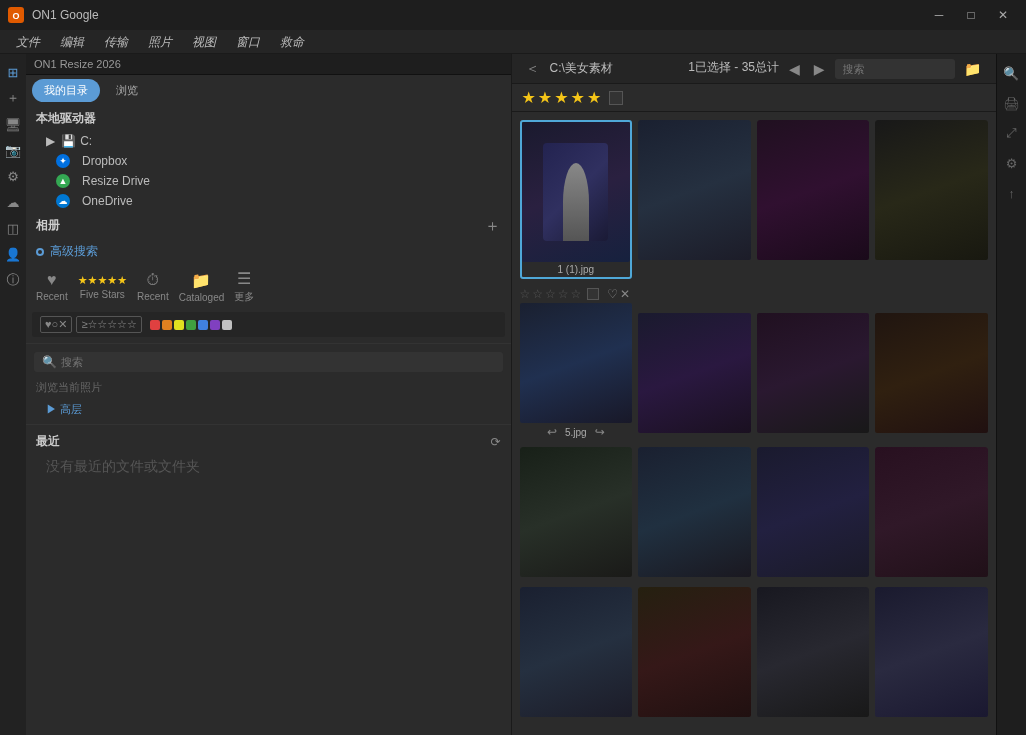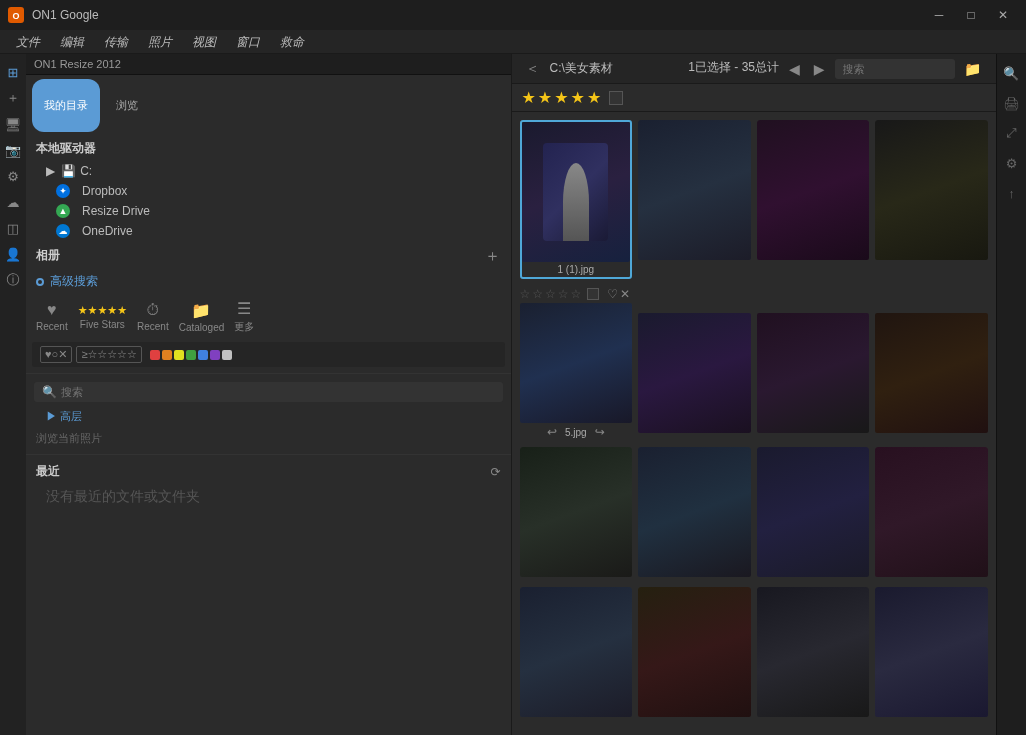--- a/index.html
+++ b/index.html
@@ -22,21 +22,21 @@
     
     #sidebar-icons { width: 26px; position: absolute; left: 0; top: 54px; height: calc(735px - 54px); background: #222; display: flex; flex-direction: column; align-items: center; padding-top: 8px; gap: 6px; z-index: 10; }
     .sidebar-icon { width: 20px; height: 20px; display: flex; align-items: center; justify-content: center; color: #888; cursor: pointer; border-radius: 3px; font-size: 13px; }
     .sidebar-icon.active { color: #5b9bd5; }
 
     
     #sidebar-content { margin-left: 26px; flex: 1; overflow-y: auto; overflow-x: hidden; }
 
     
     #tabs { display: flex; padding: 4px 6px; gap: 4px; }
-    .tab { padding: 19px 12px; border-radius: 12px; font-size: 11px; cursor: pointer; color: #aaa; }
+    .tab { padding: 4px 12px; border-radius: 12px; font-size: 11px; cursor: pointer; color: #aaa; }
     .tab.active { background: #5b9bd5; color: white; }
     .section-title { padding: 4px 10px; font-size: 12px; color: #ccc; font-weight: bold; }
 
     
     .drive-item { display: flex; align-items: center; padding: 3px 10px 3px 20px; cursor: pointer; font-size: 12px; color: #bbb; }
     .drive-item .icon { margin-right: 6px; font-size: 12px; }
 
     
     .cloud-item { display: flex; align-items: center; padding: 3px 10px 3px 30px; cursor: pointer; font-size: 12px; color: #bbb; }
     .cloud-item .icon { width: 14px; height: 14px; border-radius: 50%; margin-right: 6px; display: flex; align-items: center; justify-content: center; font-size: 9px; }
@@ -153,21 +153,21 @@
     <div class="sidebar-icon">⚙</div>
     <div class="sidebar-icon">☁</div>
     <div class="sidebar-icon">◫</div>
     <div class="sidebar-icon">👤</div>
     <div class="sidebar-icon">ⓘ</div>
   </div>
 
   <div id="sidebar-content" style="width:270px; margin-left:26px; background:#2b2b2b; border-right:1px solid #1a1a1a; display:flex; flex-direction:column; overflow-y:auto; flex-shrink:0;">
 
     <div style="padding:4px 8px; background:#1e1e1e; font-size:11px; color:#999; border-bottom:1px solid #111;">
-      <span>ON1 Resize 2012</span>
+      <span>ON1 Resize 2026</span>
     </div>
 
     <div id="tabs">
       <div class="tab active">我的目录</div>
       <div class="tab">浏览</div>
     </div>
 
     <div class="section-title">本地驱动器</div>
     <div class="drive-item">
       <span class="icon">▶</span>
@@ -236,23 +236,23 @@
     </div>
 
     <div class="divider"></div>
 
 
     <div class="search-bar">
       <span style="color:#666; margin-right:4px;">🔍</span>
       <input type="text" placeholder="搜索" style="background: transparent; border: none; outline: none; color: rgb(187, 187, 187); font-size: 11px; width: 100%;">
     </div>
 
+    <div style="padding:4px 10px; font-size:11px; color:#666;">浏览当前照片</div>
+
     <div style="padding:3px 20px; font-size:11px; color:#5b9bd5; cursor:pointer;">▶ 高层</div>
-
-    <div style="padding:4px 10px; font-size:11px; color:#666;">浏览当前照片</div>
 
     <div class="divider"></div>
 
     <div class="recent-header">
       <span class="recent-label">最近</span>
       <span class="recent-icon">⟳</span>
     </div>
     <div class="no-recent">没有最近的文件或文件夹</div>
 
   </div>

